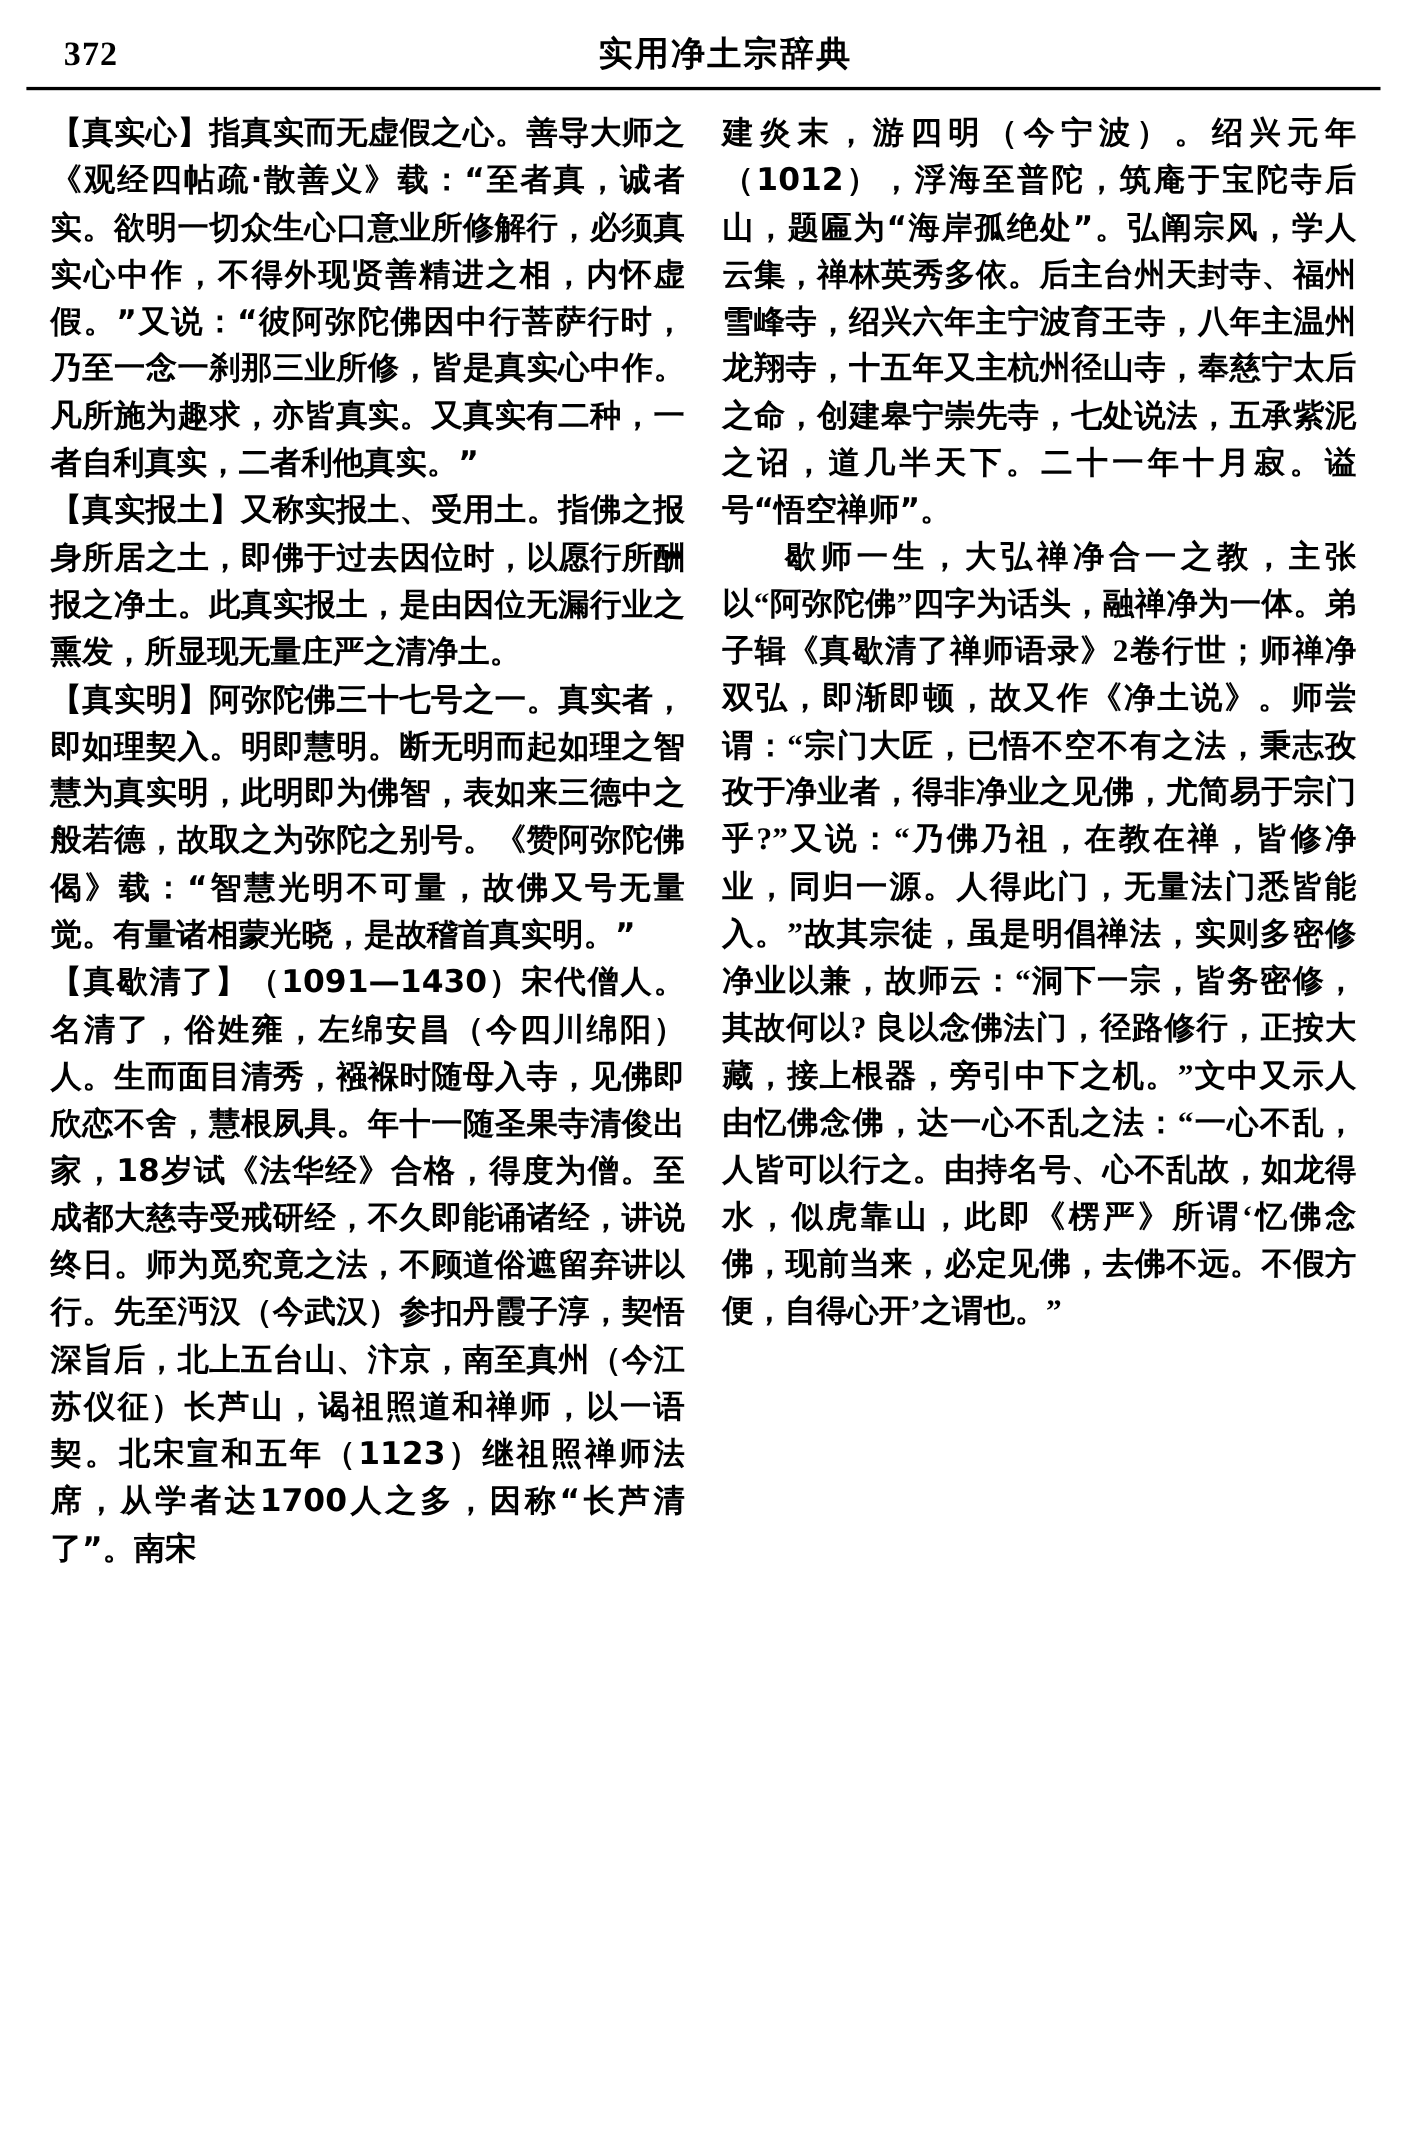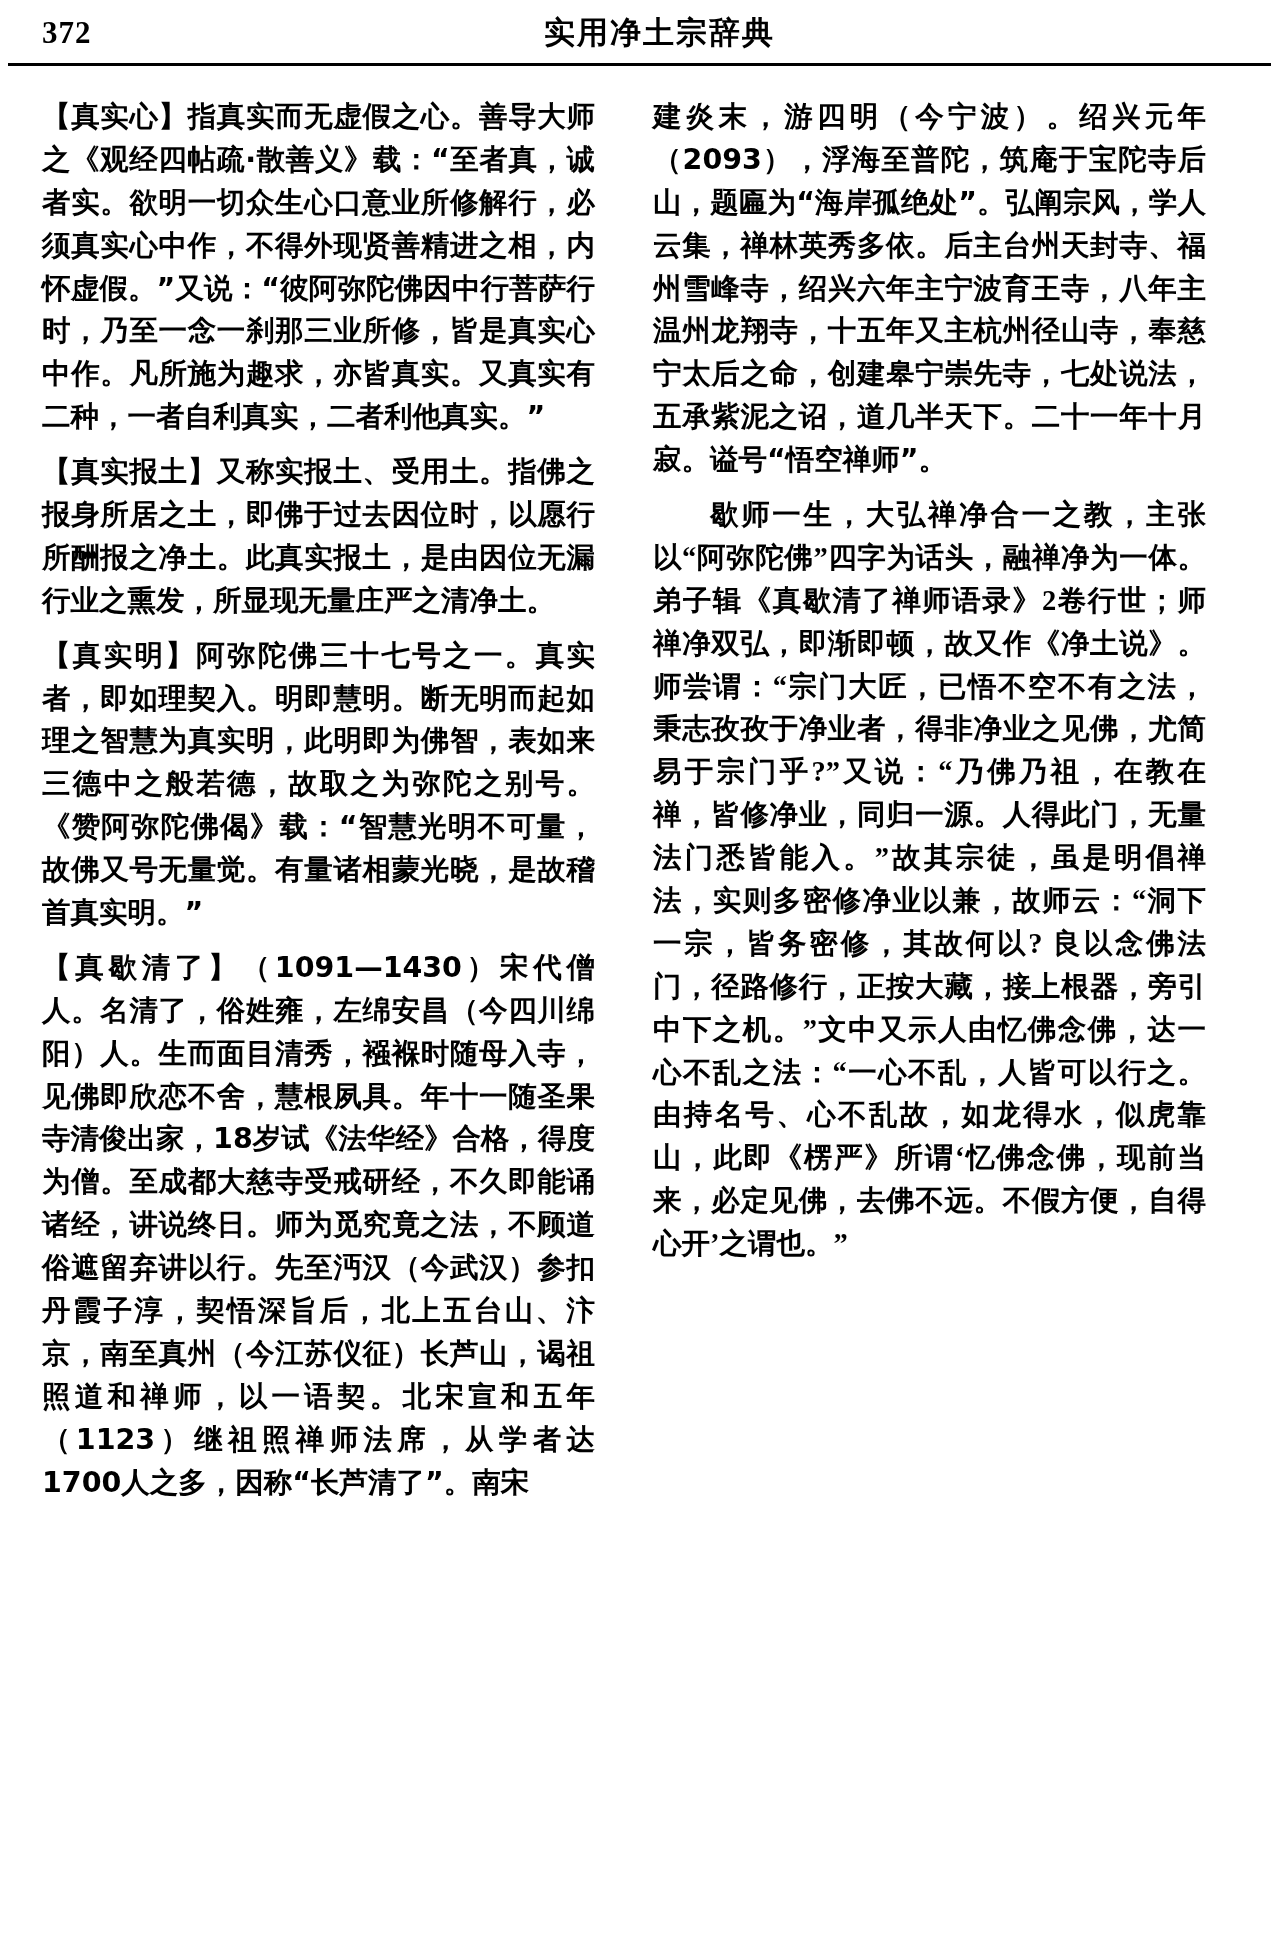--- a/index.html
+++ b/index.html
@@ -13,21 +13,21 @@
     font-family: "DejaVu Sans", sans-serif;
     color: #000000;
     position: relative;
     overflow: hidden;
   }
   .page {
     width: 1279px;
     height: 1942px;
     position: relative;
     box-sizing: border-box;
-    padding: 0;
+    padding: 16px;
   }
   
   .header {
     position: relative;
     height: 66px;
     display: flex;
     align-items: center;
     padding: 0 42px;
     box-sizing: border-box;
   }
@@ -66,21 +66,21 @@
   .col {
     width: 577px;
     box-sizing: border-box;
   }
   .para {
     font-size: 28.5px;
     line-height: 1.505;
     letter-spacing: 0px;
     text-align: justify;
     text-justify: inter-character;
-    margin: 12px;
+    margin: 0;
     font-family: "DejaVu Sans", sans-serif;
     font-weight: bold;
   }
   .para.indent {
     text-indent: 57px;
     font-family: Liberation Serif, serif;
   }
 </style>
 </head>
 <body>
@@ -94,18 +94,18 @@
   </div>
 
   <div class="columns">
     <div class="col">
       <p class="para">【真实心】指真实而无虚假之心。善导大师之《观经四帖疏·散善义》载：“至者真，诚者实。欲明一切众生心口意业所修解行，必须真实心中作，不得外现贤善精进之相，内怀虚假。”又说：“彼阿弥陀佛因中行菩萨行时，乃至一念一刹那三业所修，皆是真实心中作。凡所施为趣求，亦皆真实。又真实有二种，一者自利真实，二者利他真实。”</p>
       <p class="para">【真实报土】又称实报土、受用土。指佛之报身所居之土，即佛于过去因位时，以愿行所酬报之净土。此真实报土，是由因位无漏行业之熏发，所显现无量庄严之清净土。</p>
       <p class="para">【真实明】阿弥陀佛三十七号之一。真实者，即如理契入。明即慧明。断无明而起如理之智慧为真实明，此明即为佛智，表如来三德中之般若德，故取之为弥陀之别号。《赞阿弥陀佛偈》载：“智慧光明不可量，故佛又号无量觉。有量诸相蒙光晓，是故稽首真实明。”</p>
       <p class="para">【真歇清了】（1091—1430）宋代僧人。名清了，俗姓雍，左绵安昌（今四川绵阳）人。生而面目清秀，襁褓时随母入寺，见佛即欣恋不舍，慧根夙具。年十一随圣果寺清俊出家，18岁试《法华经》合格，得度为僧。至成都大慈寺受戒研经，不久即能诵诸经，讲说终日。师为觅究竟之法，不顾道俗遮留弃讲以行。先至沔汉（今武汉）参扣丹霞子淳，契悟深旨后，北上五台山、汴京，南至真州（今江苏仪征）长芦山，谒祖照道和禅师，以一语契。北宋宣和五年（1123）继祖照禅师法席，从学者达1700人之多，因称“长芦清了”。南宋</p>
     </div>
     <div class="col">
-      <p class="para">建炎末，游四明（今宁波）。绍兴元年（2093），浮海至普陀，筑庵于宝陀寺后山，题匾为“海岸孤绝处”。弘阐宗风，学人云集，禅林英秀多依。后主台州天封寺、福州雪峰寺，绍兴六年主宁波育王寺，八年主温州龙翔寺，十五年又主杭州径山寺，奉慈宁太后之命，创建皋宁崇先寺，七处说法，五承紫泥之诏，道几半天下。二十一年十月寂。谥号“悟空禅师”。</p>
+      <p class="para">建炎末，游四明（今宁波）。绍兴元年（1012），浮海至普陀，筑庵于宝陀寺后山，题匾为“海岸孤绝处”。弘阐宗风，学人云集，禅林英秀多依。后主台州天封寺、福州雪峰寺，绍兴六年主宁波育王寺，八年主温州龙翔寺，十五年又主杭州径山寺，奉慈宁太后之命，创建皋宁崇先寺，七处说法，五承紫泥之诏，道几半天下。二十一年十月寂。谥号“悟空禅师”。</p>
       <p class="para indent">歇师一生，大弘禅净合一之教，主张以“阿弥陀佛”四字为话头，融禅净为一体。弟子辑《真歇清了禅师语录》2卷行世；师禅净双弘，即渐即顿，故又作《净土说》。师尝谓：“宗门大匠，已悟不空不有之法，秉志孜孜于净业者，得非净业之见佛，尤简易于宗门乎?”又说：“乃佛乃祖，在教在禅，皆修净业，同归一源。人得此门，无量法门悉皆能入。”故其宗徒，虽是明倡禅法，实则多密修净业以兼，故师云：“洞下一宗，皆务密修，其故何以? 良以念佛法门，径路修行，正按大藏，接上根器，旁引中下之机。”文中又示人由忆佛念佛，达一心不乱之法：“一心不乱，人皆可以行之。由持名号、心不乱故，如龙得水，似虎靠山，此即《楞严》所谓‘忆佛念佛，现前当来，必定见佛，去佛不远。不假方便，自得心开’之谓也。”</p>
     </div>
   </div>
 
 </div>
 
 </body></html>

